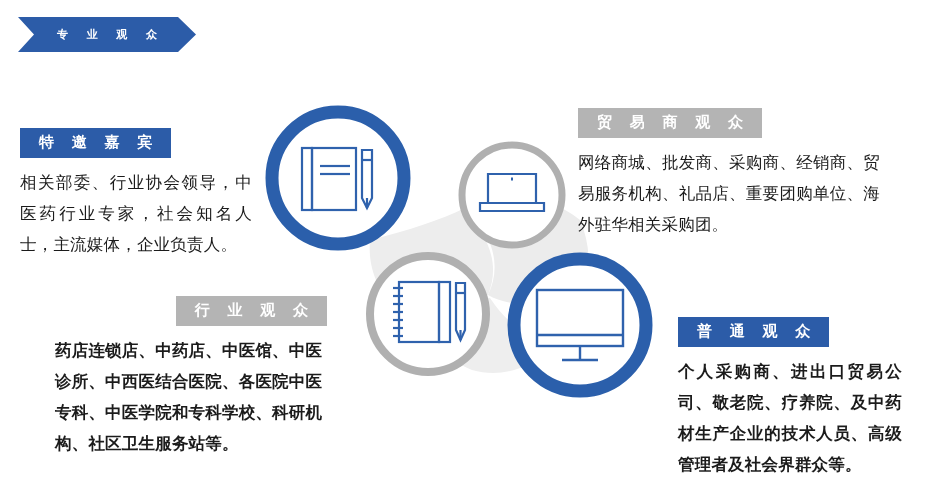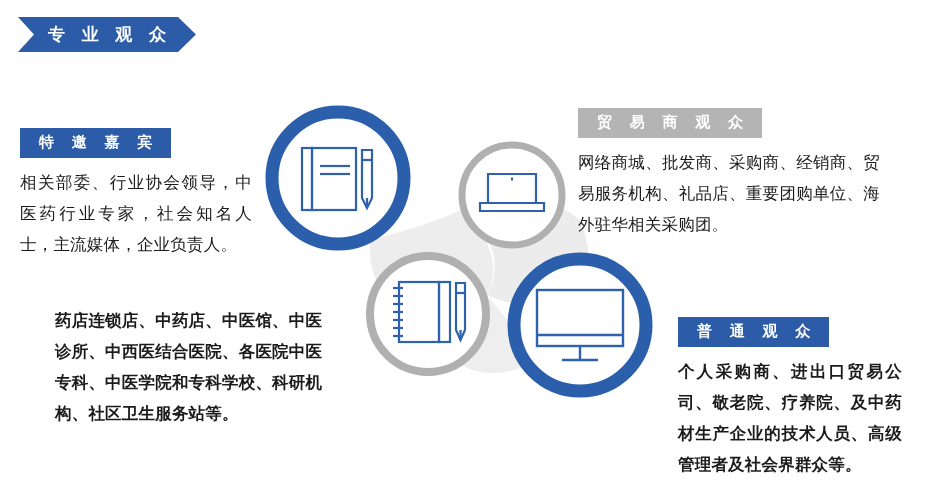--- a/index.html
+++ b/index.html
@@ -29,25 +29,25 @@
   .ribbon svg { display: block; }
   .ribbon-label {
     position: absolute;
     left: 0; top: 0;
     width: 178px;
     height: 35px;
     display: flex;
     align-items: center;
     justify-content: center;
     color: #ffffff;
-    font-size: 17px;
+    font-size: 11px;
     font-weight: bold;
     letter-spacing: 6px;
     text-indent: 6px;
-    font-family: Liberation Sans, sans-serif;
+    font-family: Liberation Mono, monospace;
   }
 
   
   .section { position: absolute; }
   .sec-label {
     display: inline-block;
     color: #ffffff;
     font-size: 15px;
     font-weight: bold;
     letter-spacing: 7px;
@@ -192,20 +192,21 @@
     <div class="sec-label blue">特 邀 嘉 宾</div>
     <div class="sec-body">相关部委、行业协会领导，中医药行业专家，社会知名人士，主流媒体，企业负责人。</div>
   </div>
 
   <div class="section" id="sec-trade">
     <div class="sec-label gray">贸 易 商 观 众</div>
     <div class="sec-body">网络商城、批发商、采购商、经销商、贸易服务机构、礼品店、重要团购单位、海外驻华相关采购团。</div>
   </div>
 
   <div class="section" id="sec-industry">
+    <div class="sec-label gray">行 业 观 众</div>
     <div class="sec-body">药店连锁店、中药店、中医馆、中医诊所、中西医结合医院、各医院中医专科、中医学院和专科学校、科研机构、社区卫生服务站等。</div>
   </div>
 
   <div class="section" id="sec-public">
     <div class="sec-label blue">普 通 观 众</div>
     <div class="sec-body">个人采购商、进出口贸易公司、敬老院、疗养院、及中药材生产企业的技术人员、高级管理者及社会界群众等。</div>
   </div>
 
 </div>
 

